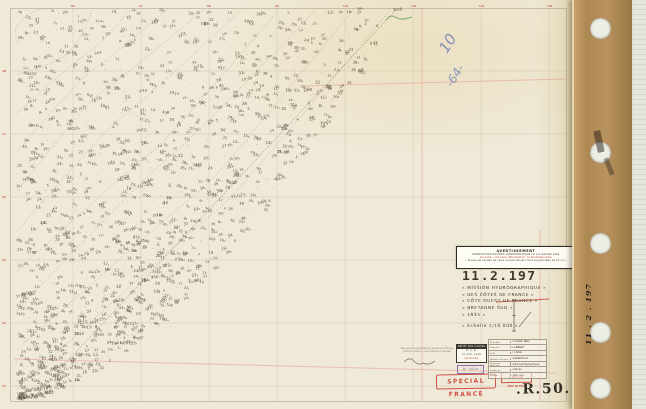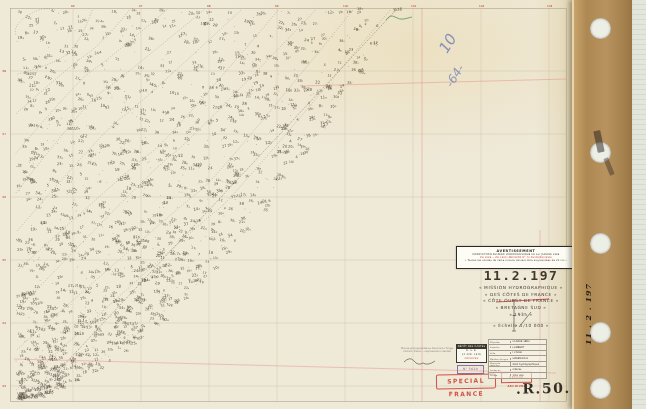--- a/index.html
+++ b/index.html
@@ -14,21 +14,21 @@
   .sheet svg{position:absolute;left:0;top:0;}
   .abs{position:absolute;}
   
   .avert{left:456px;top:246px;width:118px;height:21px;background:rgba(253,252,246,.96);
     border:0.8px solid #2e2a22;box-shadow:0 0 2px rgba(0,0,0,.25);text-align:center;line-height:1.3;}
   .avert .t{font-size:3.4px;font-weight:bold;letter-spacing:.6px;color:#2e2a22;margin-top:1.5px;}
   .avert .l1{font-size:2.3px;color:#3a362c;letter-spacing:.2px;}
   .avert .l2{font-size:2.3px;color:#c0392f;letter-spacing:.2px;}
   .avert .l3{font-size:2.4px;color:#3a362c;letter-spacing:.2px;}
   
-  .titleblock{left:462px;top:268px;width:118px;text-align:center;color:#4a4234;}
+  .titleblock{left:462px;top:268px;width:118px;text-align:left;color:#4a4234;}
   .titleblock .num{font-family:"DejaVu Sans Mono",monospace;font-size:13px;font-weight:bold;
     letter-spacing:1.5px;color:#3f382c;}
   .titleblock .ln{font-size:4.3px;letter-spacing:.6px;margin-top:1.8px;}
   .titleblock .scale{font-size:4.3px;letter-spacing:.6px;margin-top:6px;}
   
   .photonote{left:396px;top:347px;width:62px;font-size:2.4px;color:#8a837a;line-height:1.35;text-align:center;}
   .datestamp{left:456px;top:344px;width:29px;border:0.8px solid #3d382f;background:rgba(250,248,240,.92);
     text-align:center;}
   .datestamp div{font-size:2.3px;line-height:1.8;color:#3d382f;letter-spacing:.3px;}
   .datestamp div:first-child{background:#3d382f;color:#f5f2e6;}

